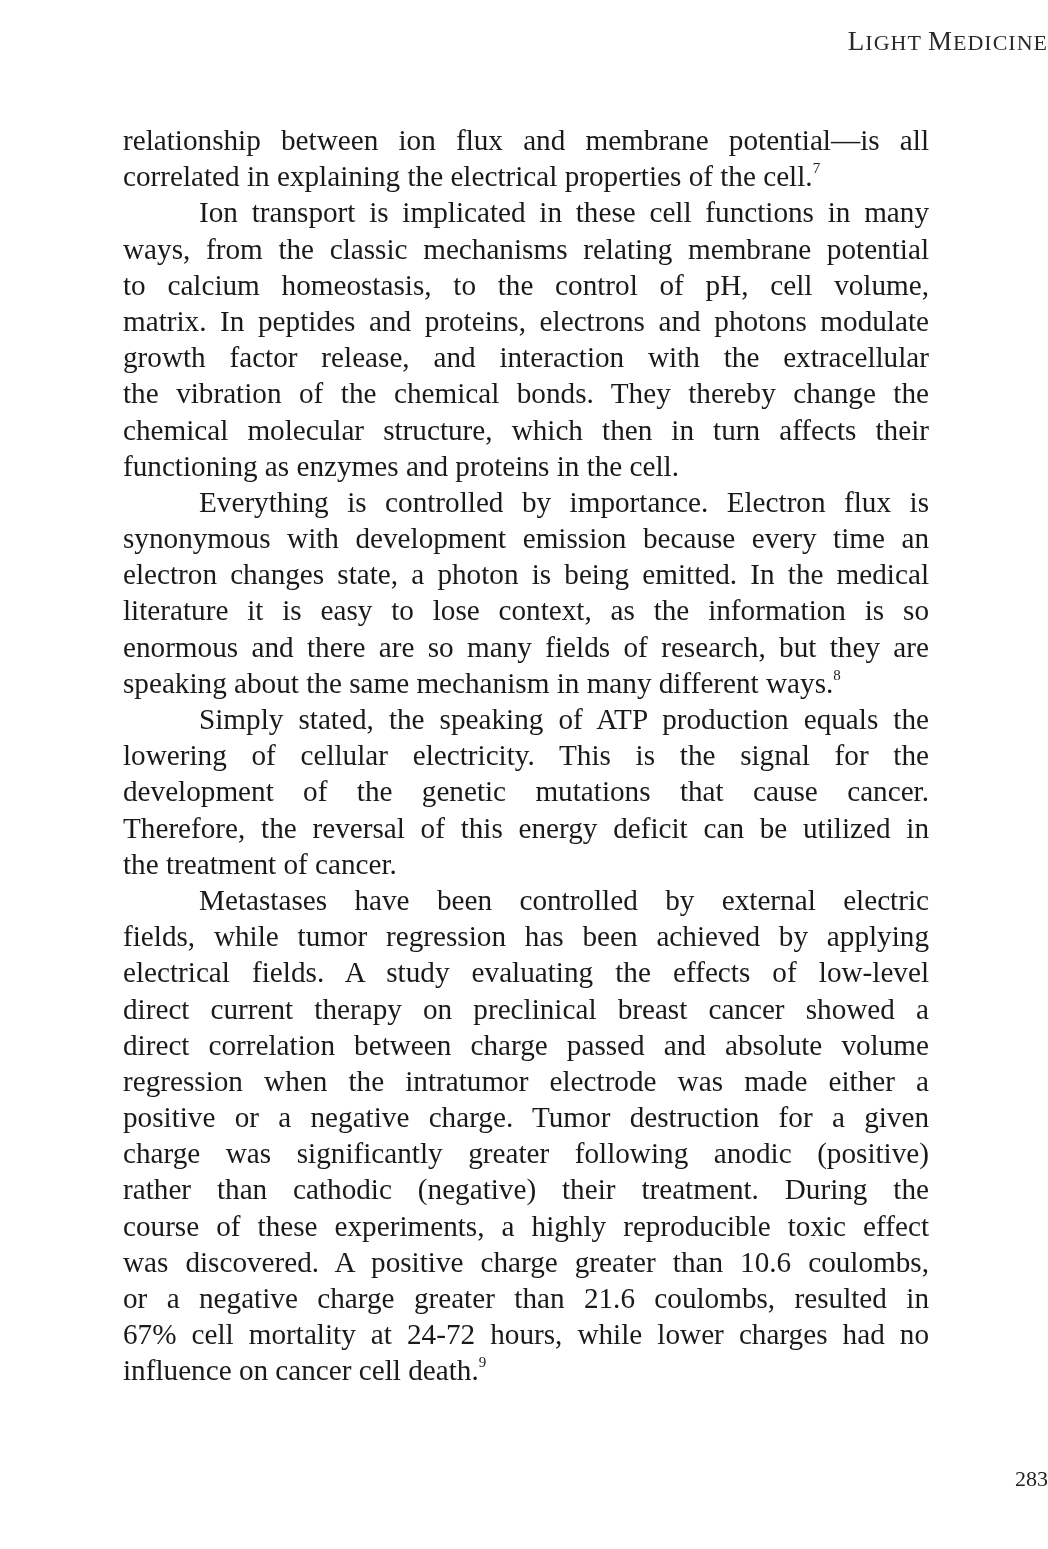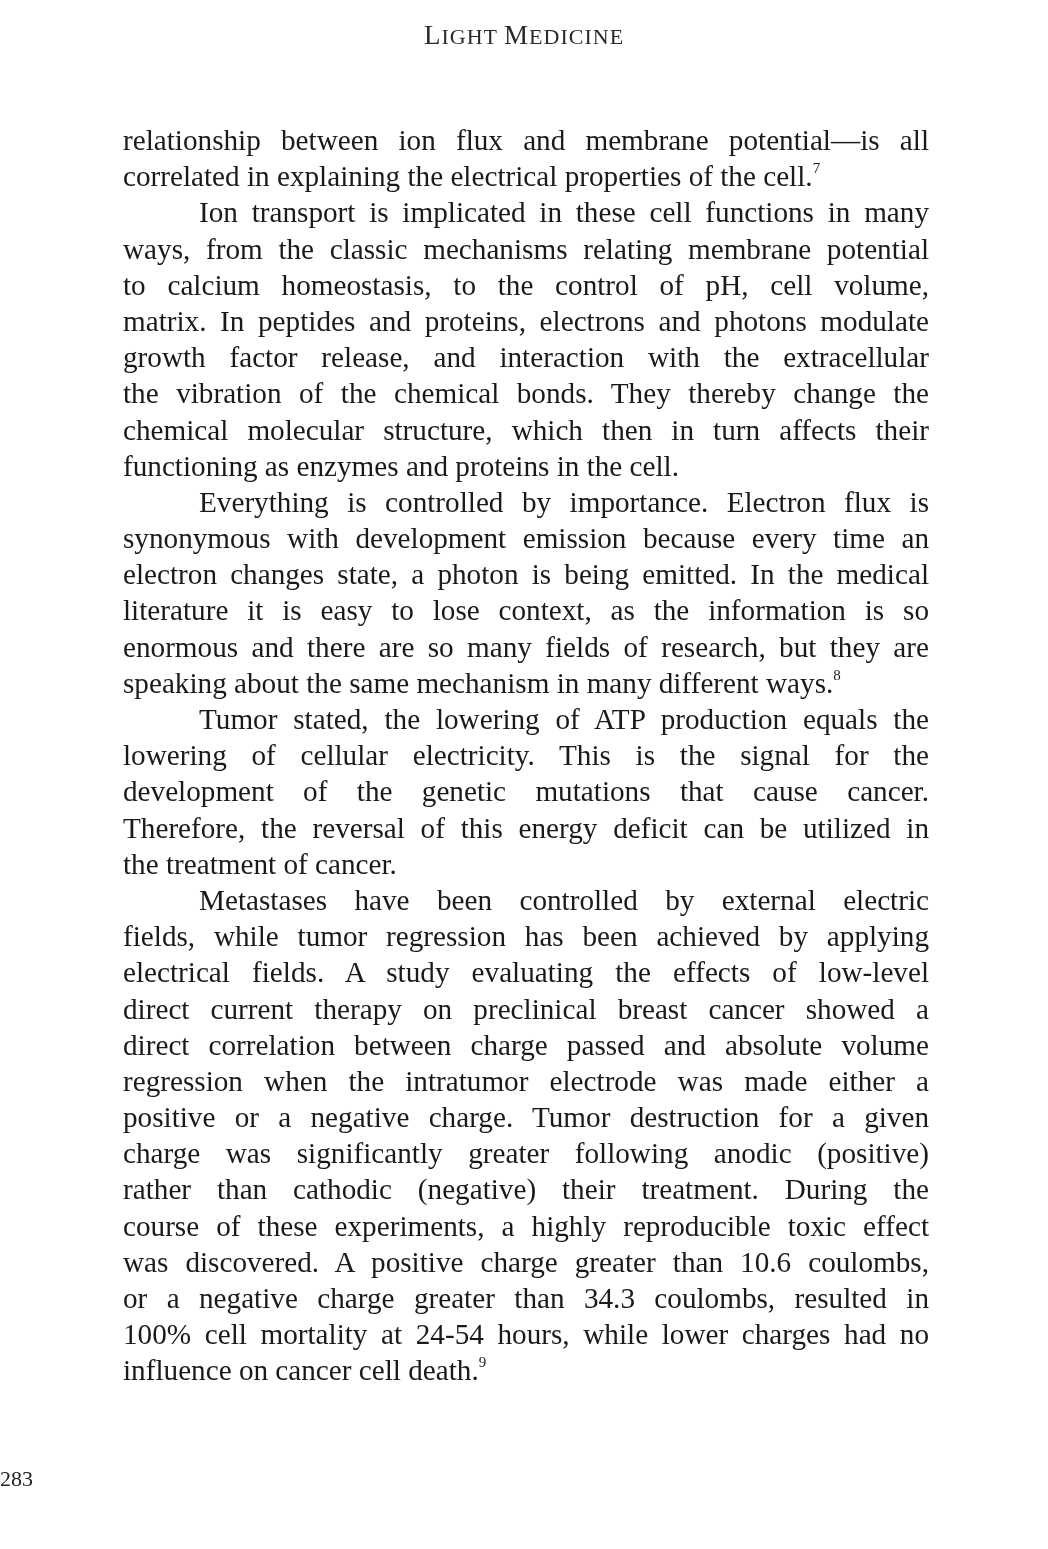--- a/index.html
+++ b/index.html
@@ -10,24 +10,24 @@
     body {
       width: 1048px;
       height: 1549px;
       position: relative;
       overflow: hidden;
       font-family: "Liberation Serif", "DejaVu Serif", serif;
       color: #1a1a1a;
     }
     .page-header {
       position: absolute;
-      top: 20px;
+      top: 26px;
       left: 0;
       width: 1048px;
-      text-align: center;
+      text-align: right;
       font-size: 22px;
       letter-spacing: 1px;
       color: #2a2a2a;
     }
     .page-header .cap {
       font-size: 27px;
     }
     .text-block {
       position: absolute;
       top: 122px;
@@ -58,21 +58,21 @@
     sup.fn {
       font-size: 15px;
       vertical-align: 13px;
       line-height: 0;
     }
     .page-number {
       position: absolute;
       top: 1466px;
       left: 0;
       width: 1048px;
-      text-align: left;
+      text-align: right;
       font-size: 22px;
       color: #222;
     }
   </style>
 </head>
 <body>
 
 <div class="page-header">
   <span class="cap">L</span><span>IGHT </span><span class="cap">M</span><span>EDICINE</span>
 </div>
@@ -98,39 +98,39 @@
   <div class="para">
     <span class="line indent-line">Everything is controlled by importance. Electron flux is</span>
     <span class="line">synonymous with development emission because every time an</span>
     <span class="line">electron changes state, a photon is being emitted. In the medical</span>
     <span class="line">literature it is easy to lose context, as the information is so</span>
     <span class="line">enormous and there are so many fields of research, but they are</span>
     <span class="line last"><span>speaking about the same mechanism in many different ways.</span><sup class="fn">8</sup></span>
   </div>
 
   <div class="para">
-    <span class="line indent-line">Tumor stated, the lowering of ATP production equals the</span>
+    <span class="line indent-line">Simply stated, the speaking of ATP production equals the</span>
     <span class="line">lowering of cellular electricity. This is the signal for the</span>
     <span class="line">development of the genetic mutations that cause cancer.</span>
     <span class="line">Therefore, the reversal of this energy deficit can be utilized in</span>
     <span class="line last">the treatment of cancer.</span>
   </div>
 
   <div class="para">
     <span class="line indent-line">Metastases have been controlled by external electric</span>
     <span class="line">fields, while tumor regression has been achieved by applying</span>
     <span class="line">electrical fields. A study evaluating the effects of low-level</span>
     <span class="line">direct current therapy on preclinical breast cancer showed a</span>
     <span class="line">direct correlation between charge passed and absolute volume</span>
     <span class="line">regression when the intratumor electrode was made either a</span>
     <span class="line">positive or a negative charge. Tumor destruction for a given</span>
     <span class="line">charge was significantly greater following anodic (positive)</span>
     <span class="line">rather than cathodic (negative) their treatment. During the</span>
     <span class="line">course of these experiments, a highly reproducible toxic effect</span>
     <span class="line">was discovered. A positive charge greater than 10.6 coulombs,</span>
-    <span class="line">or a negative charge greater than 34.3 coulombs, resulted in</span>
-    <span class="line">100% cell mortality at 24-54 hours, while lower charges had no</span>
+    <span class="line">or a negative charge greater than 21.6 coulombs, resulted in</span>
+    <span class="line">67% cell mortality at 24-72 hours, while lower charges had no</span>
     <span class="line last"><span>influence on cancer cell death.</span><sup class="fn">9</sup></span>
   </div>
 
 </div>
 
 <div class="page-number">283</div>
 
 </body></html>

